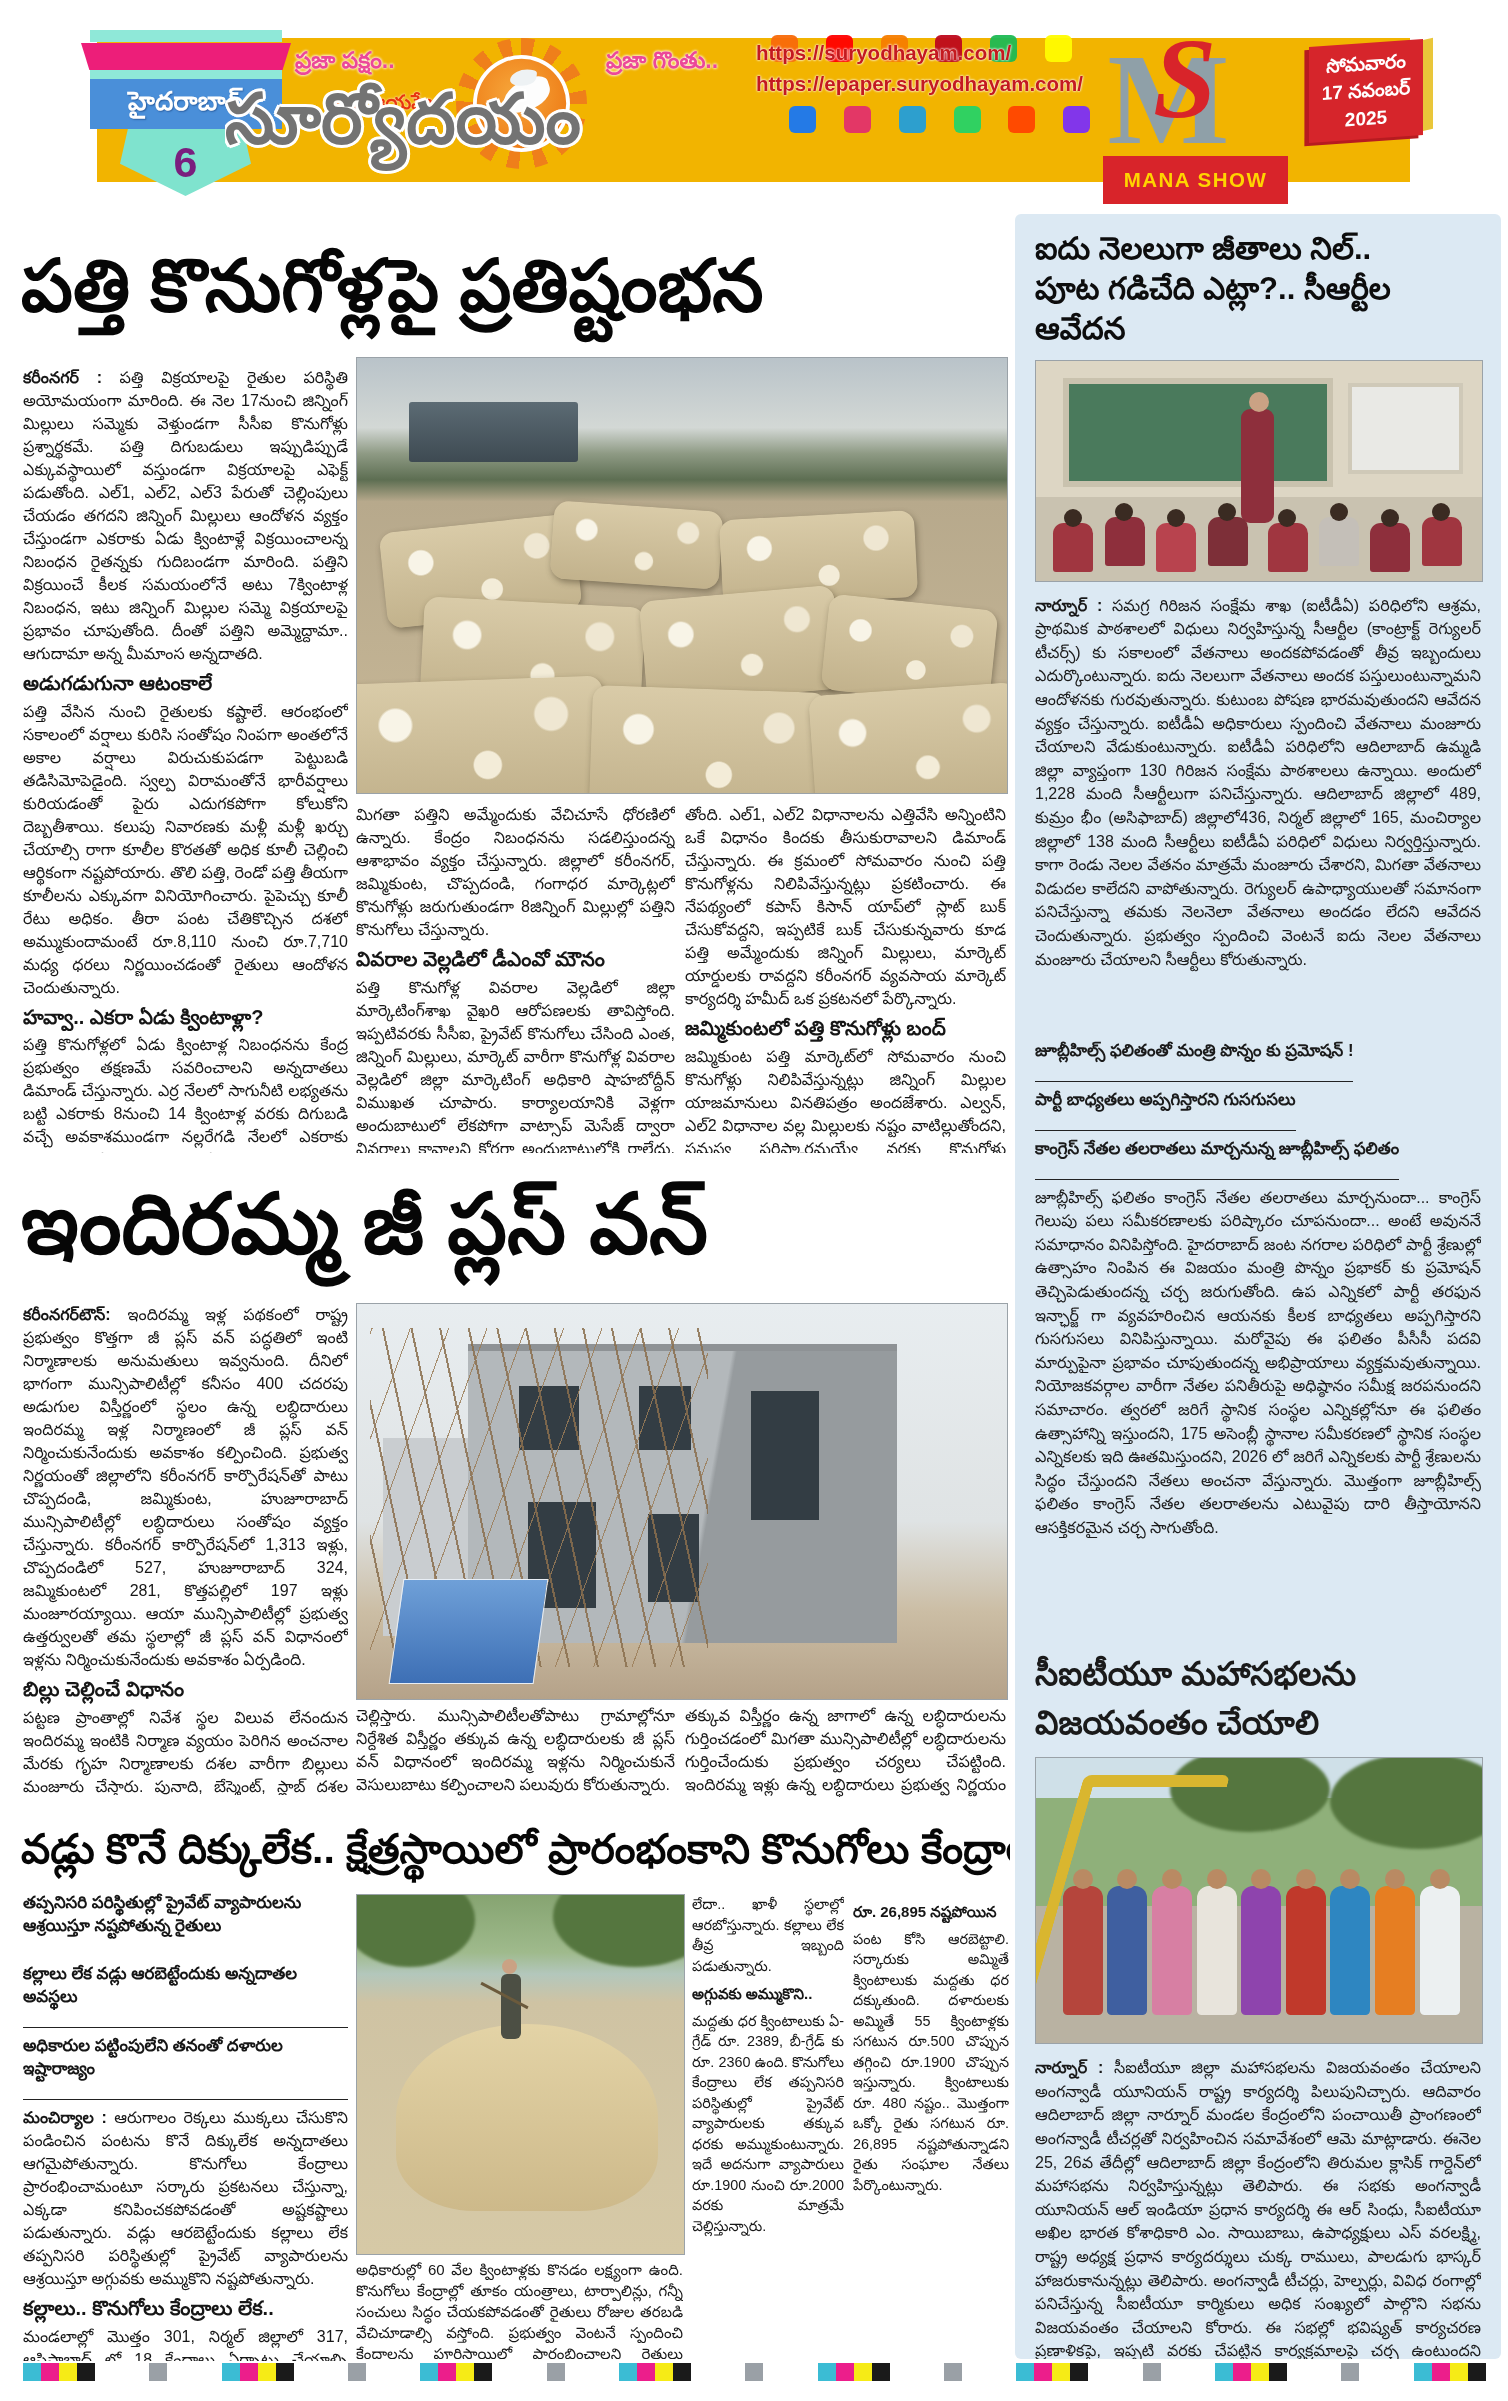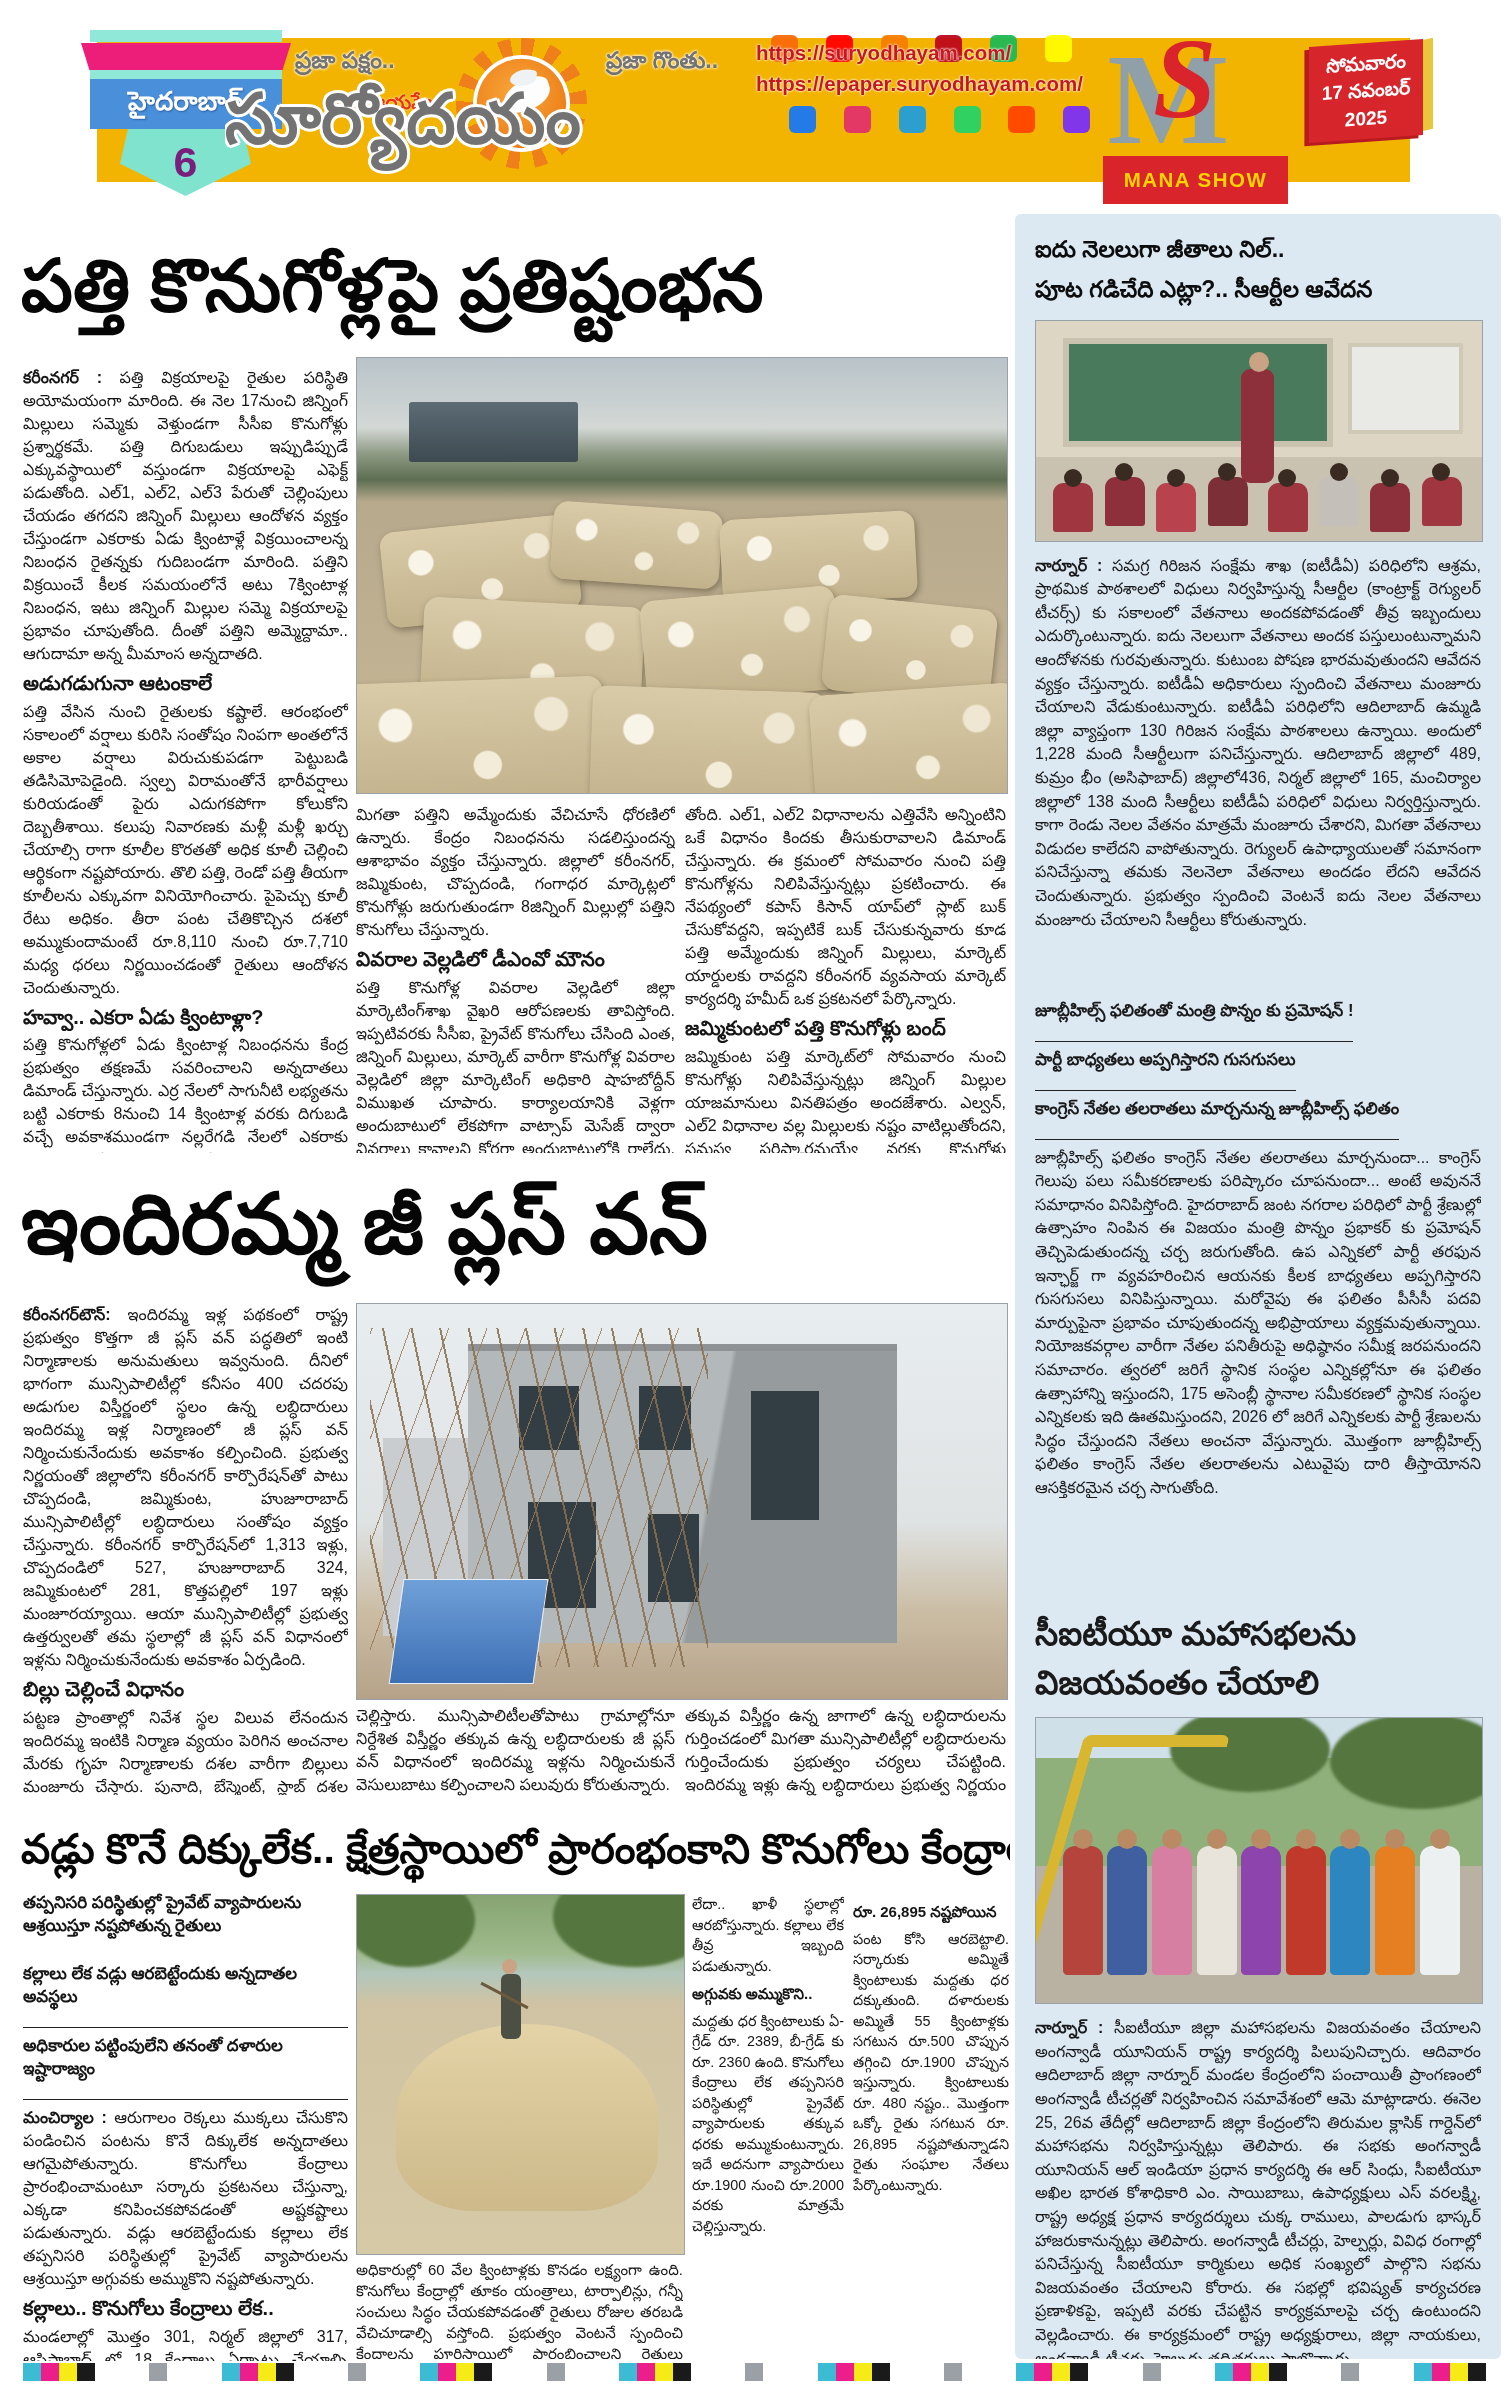--- a/index.html
+++ b/index.html
@@ -6,21 +6,21 @@
   body{font-family:"Liberation Sans",sans-serif;color:#1a1a1a;}
   .page{position:relative;width:1508px;height:2401px;background:#fff;overflow:hidden;}
 
   
   .mast-band{position:absolute;left:97px;top:38px;width:1313px;height:144px;background:#f2b400;}
   .ribbon-mint1{position:absolute;left:90px;top:30px;width:192px;height:12px;background:#8fe8d8;}
   .ribbon-pink{position:absolute;left:81px;top:43px;width:210px;height:27px;background:#ed1e79;clip-path:polygon(0 0,100% 0,96% 100%,4% 100%);}
   .ribbon-mint2{position:absolute;left:90px;top:70px;width:192px;height:9px;background:#8fe8d8;}
   .edition-box{position:absolute;left:90px;top:79px;width:192px;height:50px;background:#4a8fd9;color:#fff;font-weight:bold;font-size:26px;display:flex;align-items:center;justify-content:center;text-shadow:0.8px 0.8px 1.5px #2a5ea0;}
   .pagenum-badge{position:absolute;left:120px;top:129px;width:131px;height:67px;background:#7fe3ce;clip-path:polygon(6% 0,94% 0,100% 52%,50% 100%,0 52%);display:flex;align-items:center;justify-content:center;color:#7a1e7e;font-size:43px;font-weight:bold;}
-  .tagline{position:absolute;top:47px;font-size:23px;font-weight:bold;color:#737373;text-shadow:0 0 3px #fff,0 0 3px #fff;text-align:right;}
+  .tagline{position:absolute;top:47px;font-size:23px;font-weight:bold;color:#ec4899;text-shadow:0 0 3px #fff,0 0 3px #fff;text-align:right;}
   .tagline.left{left:295px;}
   .tagline.right{left:606px;}
   .jaya{position:absolute;left:325px;top:91px;font-size:20px;font-weight:bold;color:#e8350e;text-shadow:0 0 2.3px #fff;}
   .sun{position:absolute;left:456px;top:38px;width:131px;height:131px;border-radius:50%;
        background:repeating-conic-gradient(#ef7f1a 0deg 12deg,rgba(0,0,0,0) 12deg 26deg);}
   .sun::before{content:"";position:absolute;left:16.7px;top:16.7px;width:97px;height:97px;border-radius:50%;background:radial-gradient(circle at 45% 40%,#f7a83c,#ee7d17 70%);box-shadow:0 0 0 3.8px #fff inset;}
   .dove{position:absolute;left:46px;top:42px;width:49px;height:30px;background:#fdfdfd;border-radius:70% 30% 60% 40%;transform:rotate(-18deg);}
   .dove::after{content:"";position:absolute;left:13.7px;top:-10.6px;width:26px;height:16.7px;background:#eef2f4;border-radius:80% 20% 70% 30%;transform:rotate(24deg);}
   .mast-title{position:absolute;left:225px;top:79px;width:360px;height:96px;font-size:70px;font-weight:bold;color:#737373;white-space:nowrap;overflow:hidden;
       text-shadow:-3px 0 0 #fff,3px 0 0 #fff,0 -3px 0 #fff,0 3px 0 #fff,-2.3px -2.3px 0 #fff,2.3px 2.3px 0 #fff,-2.3px 2.3px 0 #fff,2.3px -2.3px 0 #fff;}
@@ -78,21 +78,21 @@
   .pupils{position:absolute;left:2%;bottom:4%;width:96%;height:34%;}
   .pupil{position:absolute;width:40px;height:49px;border-radius:10.6px 10.6px 3px 3px;}
   .pupil::before{content:"";position:absolute;left:10.6px;top:-13.7px;width:18px;height:18px;border-radius:50%;background:#3a2b22;}
   .ph-group{background:linear-gradient(#cfe0e8 0 14%,#8fb07a 14% 52%,#b9b2a2 52% 100%);}
   .arch{position:absolute;left:4%;top:6%;width:30%;height:70%;border-left:12px solid #d9b62f;border-top:12px solid #d9b62f;transform:skewX(-16deg);border-radius:7.6px;}
   .gperson{position:absolute;bottom:10%;width:40px;height:129px;border-radius:12px 12px 4.6px 4.6px;}
   .gperson::before{content:"";position:absolute;left:10px;top:-16.7px;width:20px;height:20px;border-radius:50%;background:#b98a63;}
 
   
   .sidebar{position:absolute;left:1015px;top:214px;width:486px;height:2145px;background:#dce9f3;border-radius:6px;padding:15px 20px;box-sizing:border-box;overflow:hidden;}
-  .sb-head{font-size:23px;font-weight:bold;line-height:40px;color:#0d0d0d;}
+  .sb-head{font-size:31px;font-weight:bold;line-height:40px;color:#0d0d0d;}
   .sb-photo{position:relative;width:100%;height:220px;margin:10.6px 0 12px 0;overflow:hidden;border:0.8px solid #9aa2a8;}
   .sb-photo.tall{height:285px;}
   .sb-p{font-size:16px;line-height:23.6px;text-align:justify;overflow:hidden;}
   .sb-jub-head{font-size:28px;font-weight:bold;margin:15px 0 7.6px 0;}
   .sb-citu-head{font-size:33px;font-weight:bold;line-height:49px;margin:15px 0 4.6px 0;}
 
   
   .marks{position:absolute;left:23px;top:2362px;width:1463px;height:20px;display:flex;justify-content:space-between;align-items:center;}
   .mkgroup{display:flex;}
   .mk{width:18px;height:18px;display:inline-block;}

